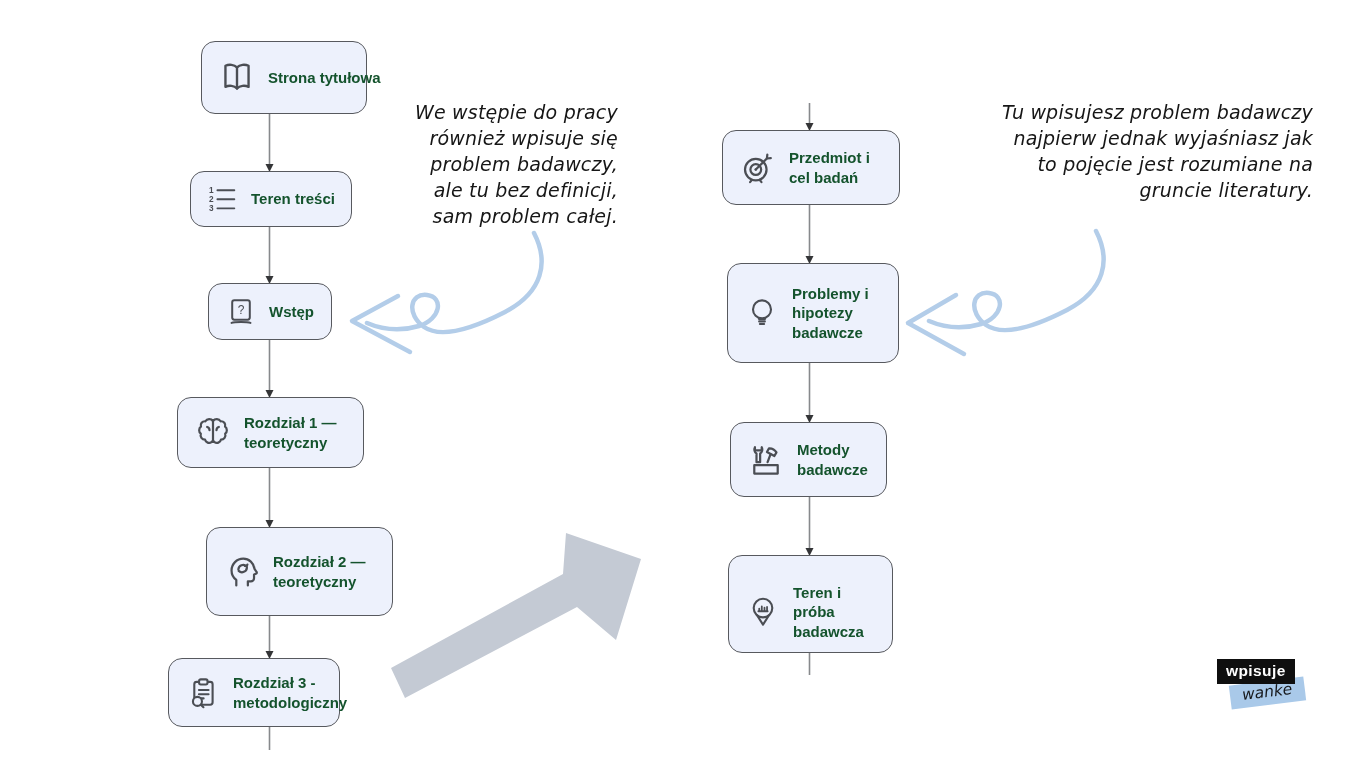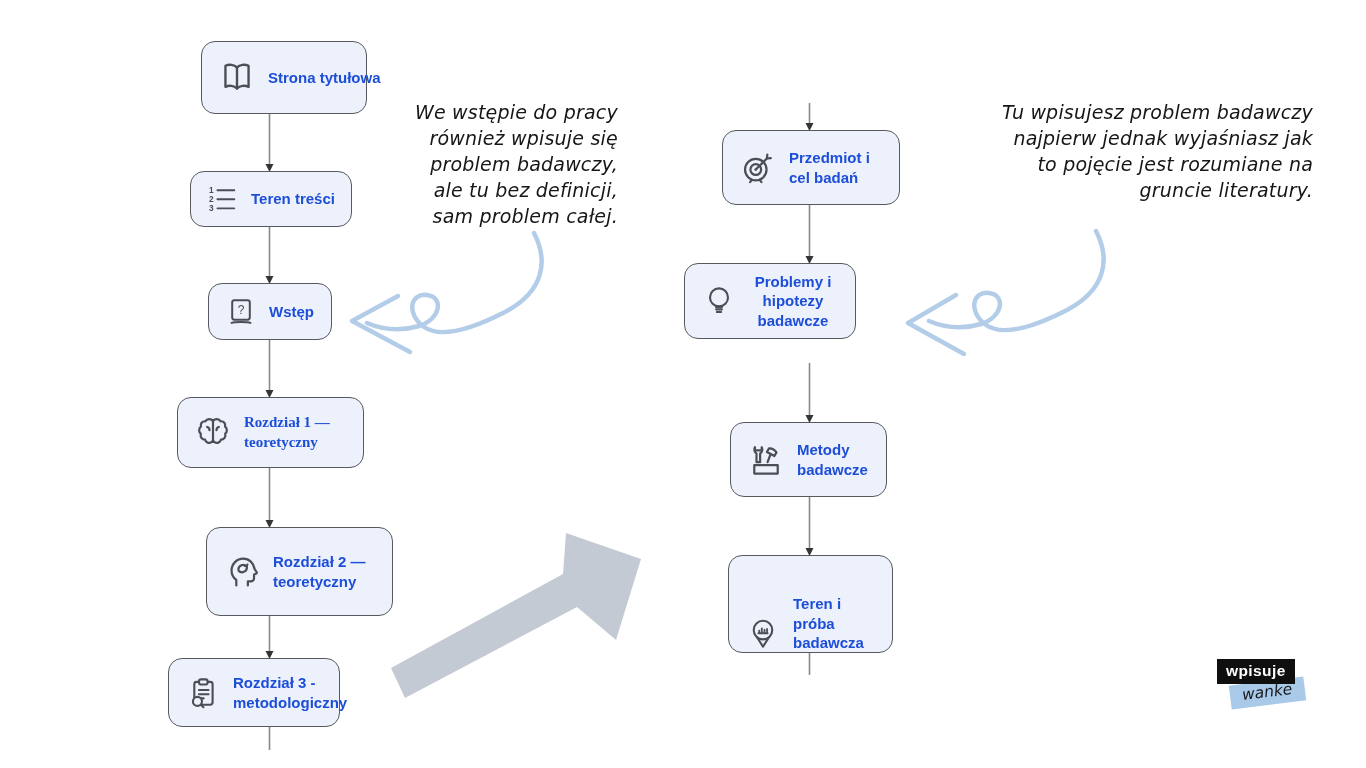--- a/index.html
+++ b/index.html
@@ -3,23 +3,23 @@
 <meta charset="utf-8">
 <style>
   html,body{margin:0;padding:0;background:#ffffff;}
   body{width:1366px;height:768px;position:relative;overflow:hidden;
        font-family:"Liberation Sans", sans-serif;}
   #canvas{position:absolute;inset:0;width:1366px;height:768px;}
   #overlay{position:absolute;left:0;top:0;z-index:1;}
   .box{position:absolute;z-index:2;background:#edf1fc;border:1.5px solid #57595e;
        border-radius:14px;box-sizing:border-box;display:flex;align-items:center;
        gap:12px;padding:0 8px 0 16px;}
-  .box.top-align{align-items:flex-end;padding-top:16px;}
+  .box.top-align{align-items:center;padding-top:16px;}
   .box .icon{flex:none;display:flex;align-items:center;}
-  .box .label{font-weight:bold;color:#1d4ed8;font-size:15px;line-height:1.28;}
+  .box .label{font-weight:bold;color:#14532d;font-size:15px;line-height:1.28;}
   .nowrap{white-space:nowrap;}
   .annotation{position:absolute;z-index:2;font-family:"DejaVu Sans", sans-serif;
        font-style:italic;font-size:19px;line-height:26px;color:#161616;
        letter-spacing:0.2px;}
   .annotation div{white-space:nowrap;text-align:right;}
   .logo-black{position:absolute;z-index:4;left:1217px;top:659px;background:#0f0f0f;
        color:#ffffff;font-weight:bold;font-size:15.5px;letter-spacing:0.4px;
        padding:3px 9px 4px;}
   .logo-blue{position:absolute;z-index:3;left:1230px;top:681px;background:#a9c9e9;
        color:#16181b;font-size:15.5px;padding:2px 12px 4px;transform:rotate(-7deg);
@@ -115,21 +115,21 @@
         <path d="M12 4.4 C10.8 2.9 8.2 2.9 7.2 4.6 C5.2 4.4 3.8 6.2 4.4 8
                  C2.9 9 2.9 11.4 4.3 12.4 C3.7 14.4 5 16.2 7 16.2
                  C7.4 18 9.6 18.9 11 17.8 C11.5 17.4 11.8 17.1 12 16.8
                  C12.2 17.1 12.5 17.4 13 17.8 C14.4 18.9 16.6 18 17 16.2
                  C19 16.2 20.3 14.4 19.7 12.4 C21.1 11.4 21.1 9 19.6 8
                  C20.2 6.2 18.8 4.4 16.8 4.6 C15.8 2.9 13.2 2.9 12 4.4 Z"></path>
         <path d="M12 4.8 L12 16.8"></path>
         <path d="M8.3 8.2 C9.3 8.5 9.8 9.3 9.8 10.2 M15.7 8.2 C14.7 8.5 14.2 9.3 14.2 10.2"></path>
       </svg>
     </span>
-    <span class="label" style="width:124px;font-family:Liberation Serif, serif;">Rozdział 1 — teoretyczny</span>
+    <span class="label" style="width:124px;">Rozdział 1 — teoretyczny</span>
   </div>
 
   <div class="box" style="left:177px;top:527px;width:187px;height:89px;margin-left:29px;">
     <span class="icon">
       <svg width="38" height="38" viewBox="0 0 24 24" fill="none" stroke="#4b4e54" stroke-width="1.4" stroke-linecap="round" stroke-linejoin="round">
         <path d="M8.4 20.5 L8.4 17 C6.5 15.6 5.4 13.4 5.4 11 C5.4 6.9 8.7 3.6 12.8 3.6
                  C16.5 3.6 19.5 6.4 19.9 10 L21.2 12 C21.5 12.4 21.3 12.9 20.8 13.1
                  L19.6 13.6 L19.6 15.9 C19.6 17 18.7 17.9 17.6 17.9 L15.7 17.9 L15.7 20.5"></path>
         <path d="M9.7 10.4 A3.1 3.1 0 0 1 14.9 8.3"></path>
         <path d="M15.1 9.2 A3.1 3.1 0 0 1 9.9 11.3"></path>
@@ -159,21 +159,21 @@
         <circle cx="10.6" cy="13" r="3.4"></circle>
         <circle cx="10.6" cy="13" r="0.8" fill="#4b4e54" stroke="none"></circle>
         <path d="M10.6 13 L17.6 6"></path>
         <path d="M17.6 6 L17.9 3.5 M17.6 6 L20.1 5.7"></path>
         <path d="M7 20.9 L8.2 19.4 M14.2 20.9 L13 19.4"></path>
       </svg>
     </span>
     <span class="label" style="width:120px;">Przedmiot i cel badań</span>
   </div>
 
-  <div class="box" style="left:684px;top:263px;width:172px;height:76px;text-align:center;">
+  <div class="box" style="left:727px;top:263px;width:172px;height:100px;">
     <span class="icon">
       <svg width="36" height="36" viewBox="0 0 24 24" fill="none" stroke="#4b4e54" stroke-width="1.4" stroke-linecap="round" stroke-linejoin="round">
         <circle cx="12" cy="9.6" r="6"></circle>
         <path d="M9.9 15.9 H14.1 M10.1 17.6 H13.9 M10.6 19.3 H13.4"></path>
       </svg>
     </span>
     <span class="label" style="width:88px;">Problemy i hipotezy badawcze</span>
   </div>
 
   <div class="box" style="left:730px;top:422px;width:157px;height:75px;">

